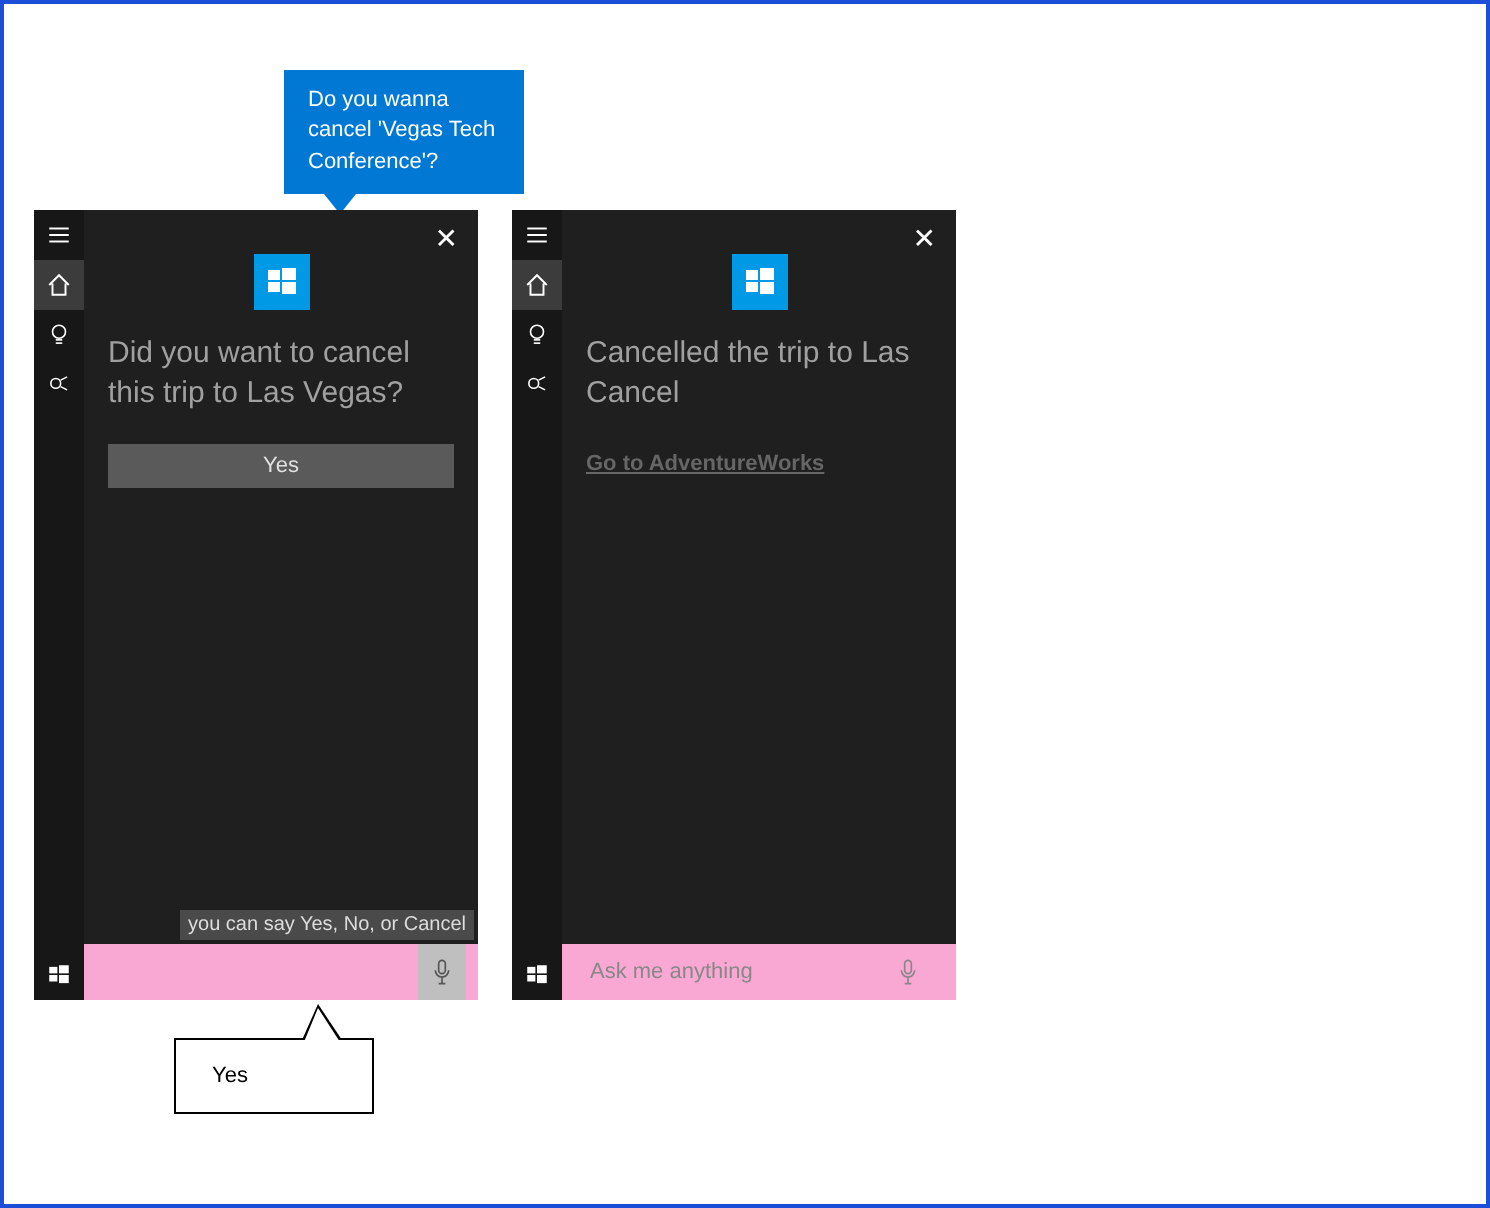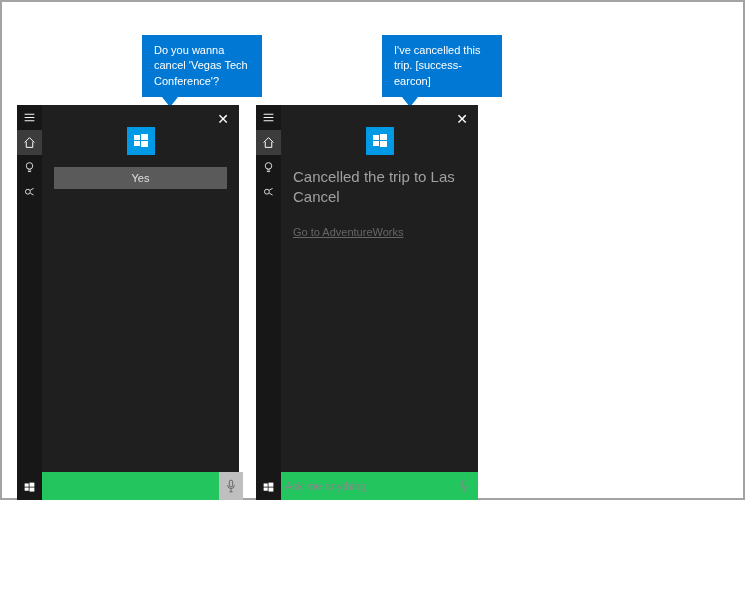--- a/index.html
+++ b/index.html
@@ -1,17 +1,17 @@
 <!DOCTYPE html>
 <html><head>
   <meta charset="utf-8">
   <style>
     * { box-sizing: border-box; margin: 0; padding: 0; font-family: 'Segoe UI', Arial, sans-serif; }
     body { background: white; }
-    .frame { border: 2px solid #a3a3a3; width: 745px; height: 500px; position: relative; }
+    .frame { border: 2px solid #1d4ed8; width: 745px; height: 604px; position: relative; }
     
     .speech-top {
       position: absolute;
       background: #0078d4;
       color: white;
       padding: 8px 12px;
       font-size: 11px;
       line-height: 1.4;
       width: 120px;
     }
@@ -126,37 +126,38 @@
       text-align: center;
       padding: 5px 0;
       font-size: 11px;
     }
     .link {
       color: #666;
       font-size: 11px;
       text-decoration: underline;
       margin-top: 4px;
       display: inline-block;
+      font-weight: bold;
     }
     .hint {
       position: absolute;
       bottom: 2px;
       right: 2px;
       background: #4a4a4a;
       color: #ddd;
       font-size: 10px;
       padding: 2px 4px;
     }
     
     .input-bar {
       height: 28px;
-      background: #22c55e;
+      background: #f9a8d4;
       display: flex;
       align-items: center;
-      padding: 0 4px;
+      padding: 0 14px;
     }
     .input-bar input {
       flex: 1;
       border: none;
       outline: none;
       font-size: 11px;
       color: #333;
       background: transparent;
     }
     .input-bar input::placeholder { color: #888; }
@@ -168,21 +169,20 @@
     }
     .mic-grey { background: #bfbfbf; height: 28px; width: 24px; margin-right: -8px; }
     .mic svg { width: 10px; height: 14px; }
   </style>
 </head>
 <body>
 
 <div class="frame">
 
   <div class="speech-top" style="left:140px; top:33px;">Do you wanna cancel 'Vegas Tech Conference'?</div>
-  <div class="speech-top" style="left:380px; top:33px;">I've cancelled this trip. [success-earcon]</div>
 
   <div class="panel" style="left:15px; top:103px;">
     <div class="sidebar">
       <div class="sb-btn">
         <svg viewBox="0 0 16 16" stroke="#fff" stroke-width="1.2">
             <line x1="2" y1="4" x2="14" y2="4"></line>
             <line x1="2" y1="8" x2="14" y2="8"></line>
             <line x1="2" y1="12" x2="14" y2="12"></line>
           </svg>
       </div>
@@ -217,23 +217,25 @@
       <div class="close-x">✕</div>
       <div class="app-icon">
         <svg viewBox="0 0 16 16" fill="#fff">
             <rect x="1" y="2" width="6" height="5"></rect>
             <rect x="8" y="1" width="7" height="6"></rect>
             <rect x="1" y="8" width="6" height="5"></rect>
             <rect x="8" y="8" width="7" height="6"></rect>
           </svg>
       </div>
       <div class="content">
+        <div class="question">Did you want to cancel this trip to Las Vegas?</div>
         <div class="btn-row">
           <div class="btn">Yes</div>
         </div>
+        <div class="hint">you can say Yes, No, or Cancel</div>
       </div>
       <div class="input-bar">
         <input type="text" value="" style="">
         <div class="mic mic-grey">
           <svg viewBox="0 0 12 16" fill="none" stroke="#555" stroke-width="1">
               <rect x="4" y="1" width="4" height="8" rx="2"></rect>
               <path d="M2 7 a4 4 0 0 0 8 0 M6 11 V15 M4 15 H8"></path>
             </svg>
         </div>
       </div>

